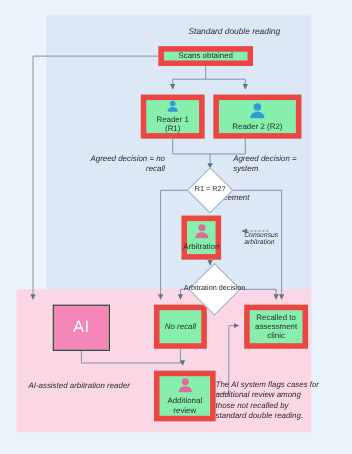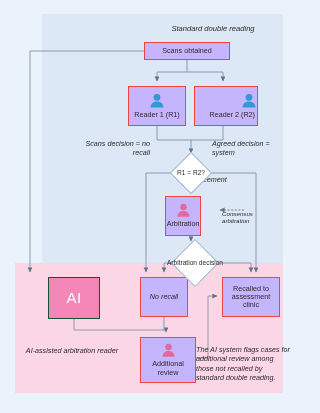--- a/index.html
+++ b/index.html
@@ -22,36 +22,36 @@
     left:15px;top:263px;width:268px;height:130px;
     background:#fbd7e6;
   }
 
   
   #wires{position:absolute;left:0;top:0;width:298px;height:413px;}
 
   
   .node{
     position:absolute;
-    background:#c4b5fd;
-    border:1px solid #ef4444;
+    background:#86efac;
+    border:5px solid #ef4444;
     box-sizing:border-box;
     display:flex;
     flex-direction:column;
     align-items:center;
     justify-content:center;
     text-align:center;
     color:#2b2b2b;
     line-height:1.12;
   }
   .node .lbl{display:block;padding:0 2px;}
 
   #n-scans{left:144px;top:42px;width:86px;height:18px;font-size:7.2px;}
   #n-r1{left:128px;top:86px;width:58px;height:40px;font-size:7.2px;}
-  #n-r2{left:194px;top:86px;width:64px;height:40px;font-size:7.2px;align-items:flex-end;}
+  #n-r2{left:194px;top:86px;width:80px;height:40px;font-size:7.2px;}
   #n-arb{left:165px;top:196px;width:36px;height:40px;font-size:7.2px;}
   #n-norecall{left:140px;top:277px;width:48px;height:40px;font-size:7.2px;font-style:italic;}
   #n-recalled{left:222px;top:277px;width:58px;height:40px;font-size:7.2px;}
   #n-addrev{left:140px;top:337px;width:56px;height:46px;font-size:7.2px;}
 
   #n-ai{
     left:48px;top:277px;width:52px;height:42px;
     background:#f486b8;border:1px solid #14532d;
     color:#ffffff;font-size:15px;letter-spacing:.5px;
   }
@@ -134,21 +134,21 @@
       <path d="M192,358 L208,358 L208,296 L217,296" marker-end="url(#ah)"></path>
     </g>
 
     <g fill="none" stroke="#5f7486" stroke-width="0.9" stroke-dasharray="2,1.6">
       <path d="M244,210 L220,210" marker-end="url(#ah)"></path>
     </g>
   </svg>
 
   <div class="ftext" id="t-title">Standard double reading</div>
 
-  <div class="ftext" id="t-agree-left">Scans decision = no recall</div>
+  <div class="ftext" id="t-agree-left">Agreed decision = no recall</div>
 
   <div class="ftext" id="t-agree-right">Agreed decision = system</div>
 
   <div class="ftext" id="t-disagree">Disagreement</div>
 
   <div class="ftext" id="t-consensus">Consensus arbitration</div>
 
   <div class="ftext" id="t-aiassist">AI-assisted arbitration reader</div>
 
   <div class="ftext" id="t-note">The AI system flags cases for additional review among those not recalled by standard double reading.</div>

